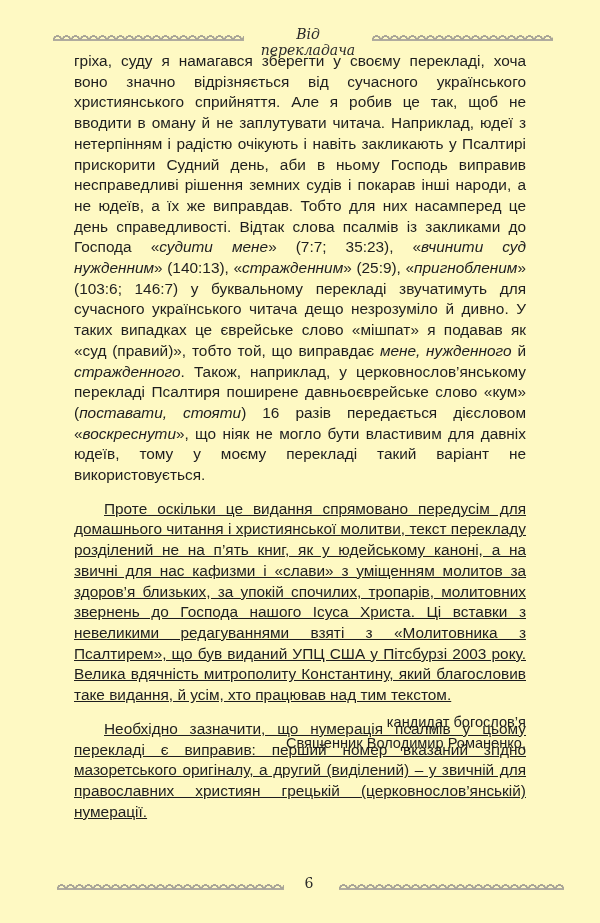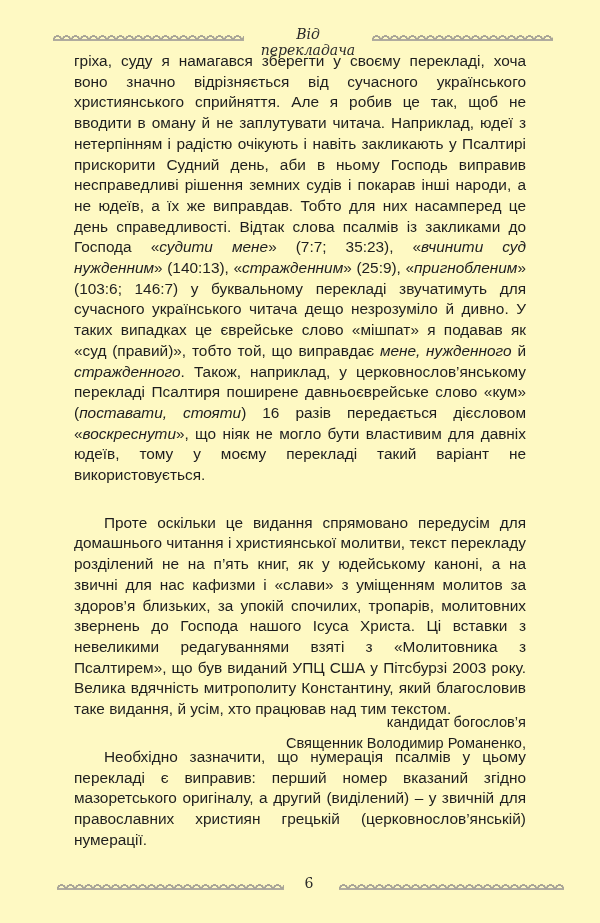--- a/index.html
+++ b/index.html
@@ -19,21 +19,21 @@
     position: absolute; left: 248px; top: 0; width: 120px; text-align: center;
     font-family: "DejaVu Serif", serif; font-style: italic; font-size: 14px; color: #2a2a2a;
   }
 
   .body-text {
     position: absolute; left: 74px; top: 51px; width: 452px;
     font-family: "Liberation Sans", sans-serif; font-size: 15.4px; line-height: 20.7px;
     color: #1e1e1e; text-align: justify;
   }
   .body-text p { margin: 0; }
-  .body-text p.indent { text-indent: 30px; margin-top: 27px; }
+  .body-text p.indent { text-indent: 30px; margin-top: 13px; text-decoration: underline; }
   .body-text em { font-style: italic; margin-top: 28px; }
 
   .signature {
     position: absolute; right: 74px; top: 712px; text-align: right;
     font-family: "Liberation Sans", sans-serif; font-size: 14.6px; line-height: 21px; color: #1e1e1e;
   }
 
   .footer { position: absolute; left: 0; top: 875px; width: 600px; height: 20px; }
   .ornament.bottom-left { left: 57px; top: 4px; width: 227px; }
   .ornament.bottom-right { left: 339px; top: 4px; width: 225px; }

